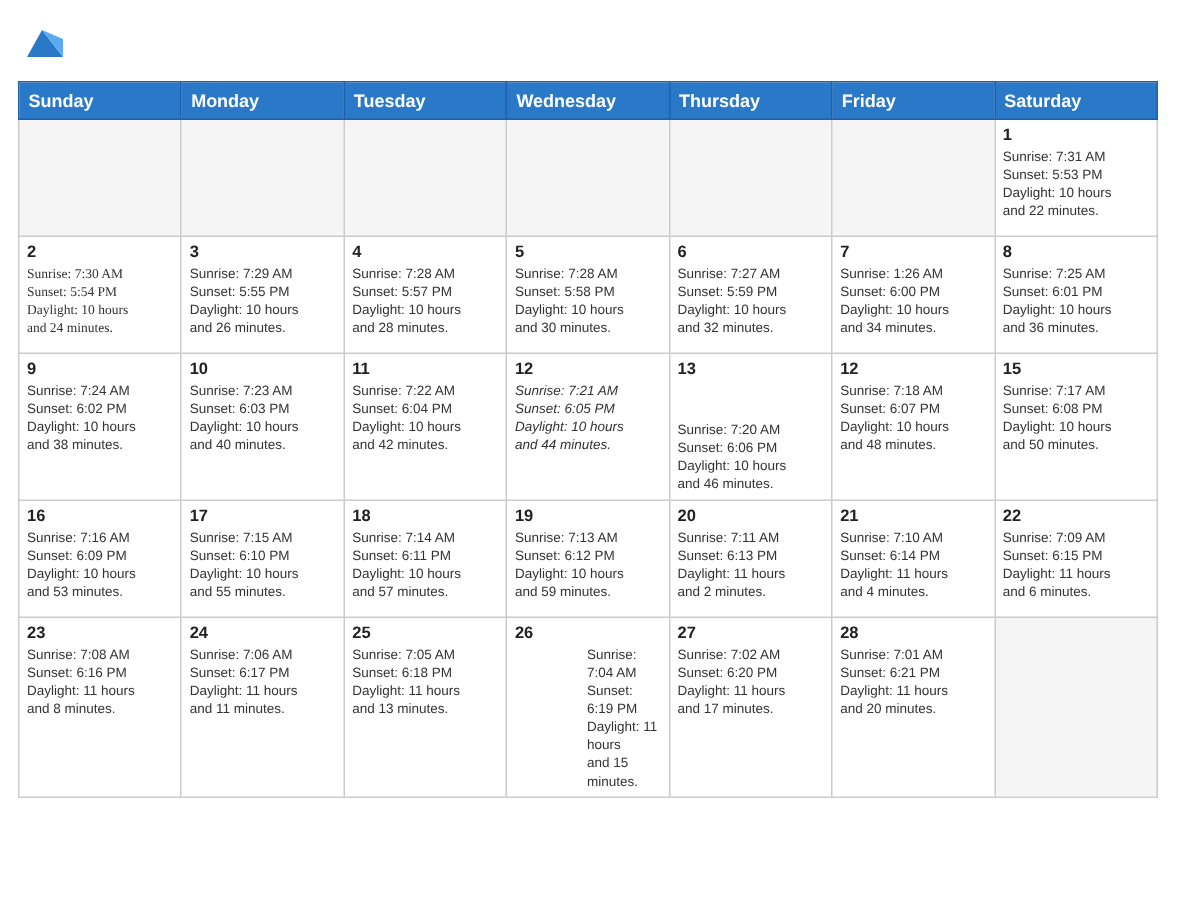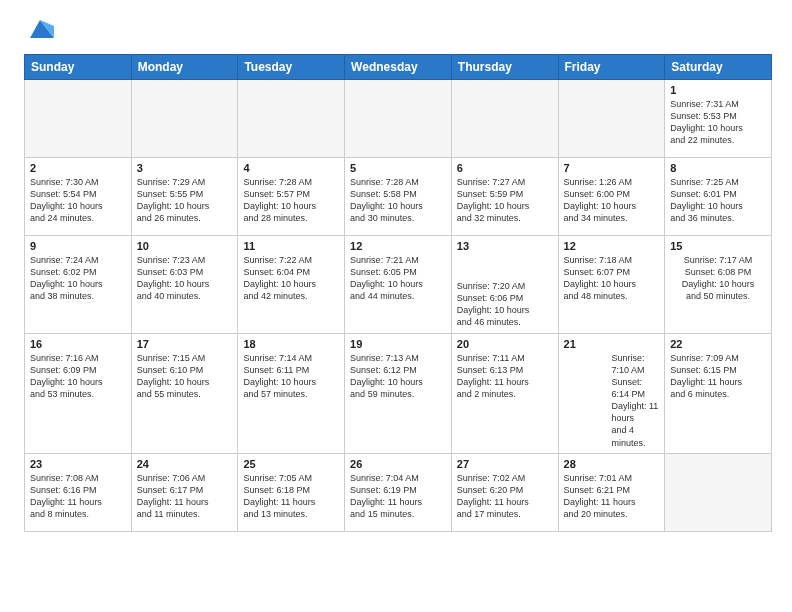--- a/index.html
+++ b/index.html
@@ -6,21 +6,21 @@
     body {
       font-family: Arial, sans-serif;
       background: #fff;
       width: 792px;
       height: 612px;
       overflow: hidden;
     }
     .page {
       width: 792px;
       height: 536px;
-      padding: 16px 20px 10px 24px;
+      padding: 16px 20px 10px 12px;
       background: #fff;
     }
     .header {
       display: flex;
       justify-content: space-between;
       align-items: flex-start;
       margin-bottom: 10px;
     }
     .logo {
       display: flex;
@@ -145,21 +145,21 @@
             <span class="day-num">1</span>
             <div class="day-info" style="white-space: pre-line;">Sunrise: 7:31 AM
 Sunset: 5:53 PM
 Daylight: 10 hours
 and 22 minutes.</div>
           </td>
         </tr>
         <tr>
           <td>
             <span class="day-num">2</span>
-            <div class="day-info" style="white-space: pre-line;">Sunrise: 7:30 AM
+            <div class="day-info" style="white-space: pre-line; font-family: Liberation Serif, serif;">Sunrise: 7:30 AM
 Sunset: 5:54 PM
 Daylight: 10 hours
 and 24 minutes.</div>
           </td>
           <td>
             <span class="day-num">3</span>
             <div class="day-info" style="white-space: pre-line;">Sunrise: 7:29 AM
 Sunset: 5:55 PM
 Daylight: 10 hours
 and 26 minutes.</div>
@@ -217,42 +217,42 @@
           </td>
           <td>
             <span class="day-num">11</span>
             <div class="day-info" style="white-space: pre-line;">Sunrise: 7:22 AM
 Sunset: 6:04 PM
 Daylight: 10 hours
 and 42 minutes.</div>
           </td>
           <td>
             <span class="day-num">12</span>
-            <div class="day-info" style="white-space: pre-line;">Sunrise: 7:21 AM
+            <div class="day-info" style="white-space: pre-line; font-style: italic;">Sunrise: 7:21 AM
 Sunset: 6:05 PM
 Daylight: 10 hours
 and 44 minutes.</div>
           </td>
           <td>
             <span class="day-num">13</span>
             <div class="day-info" style="white-space: pre-line; margin-top: 28px;">Sunrise: 7:20 AM
 Sunset: 6:06 PM
 Daylight: 10 hours
 and 46 minutes.</div>
           </td>
           <td>
             <span class="day-num">12</span>
             <div class="day-info" style="white-space: pre-line;">Sunrise: 7:18 AM
 Sunset: 6:07 PM
 Daylight: 10 hours
 and 48 minutes.</div>
           </td>
           <td>
             <span class="day-num">15</span>
-            <div class="day-info" style="white-space: pre-line; text-align: center;">Sunrise: 7:17 AM
+            <div class="day-info" style="white-space: pre-line;">Sunrise: 7:17 AM
 Sunset: 6:08 PM
 Daylight: 10 hours
 and 50 minutes.</div>
           </td>
         </tr>
         <tr>
           <td>
             <span class="day-num">16</span>
             <div class="day-info" style="white-space: pre-line;">Sunrise: 7:16 AM
 Sunset: 6:09 PM
@@ -282,21 +282,21 @@
           </td>
           <td>
             <span class="day-num">20</span>
             <div class="day-info" style="white-space: pre-line;">Sunrise: 7:11 AM
 Sunset: 6:13 PM
 Daylight: 11 hours
 and 2 minutes.</div>
           </td>
           <td>
             <span class="day-num">21</span>
-            <div class="day-info" style="white-space: pre-line; margin-left: 48px;">Sunrise: 7:10 AM
+            <div class="day-info" style="white-space: pre-line;">Sunrise: 7:10 AM
 Sunset: 6:14 PM
 Daylight: 11 hours
 and 4 minutes.</div>
           </td>
           <td>
             <span class="day-num">22</span>
             <div class="day-info" style="white-space: pre-line;">Sunrise: 7:09 AM
 Sunset: 6:15 PM
 Daylight: 11 hours
 and 6 minutes.</div>
@@ -319,21 +319,21 @@
           </td>
           <td>
             <span class="day-num">25</span>
             <div class="day-info" style="white-space: pre-line;">Sunrise: 7:05 AM
 Sunset: 6:18 PM
 Daylight: 11 hours
 and 13 minutes.</div>
           </td>
           <td>
             <span class="day-num">26</span>
-            <div class="day-info" style="white-space: pre-line;">Sunrise: 7:04 AM
+            <div class="day-info" style="white-space: pre-line; margin-left: 48px;">Sunrise: 7:04 AM
 Sunset: 6:19 PM
 Daylight: 11 hours
 and 15 minutes.</div>
           </td>
           <td>
             <span class="day-num">27</span>
             <div class="day-info" style="white-space: pre-line;">Sunrise: 7:02 AM
 Sunset: 6:20 PM
 Daylight: 11 hours
 and 17 minutes.</div>

